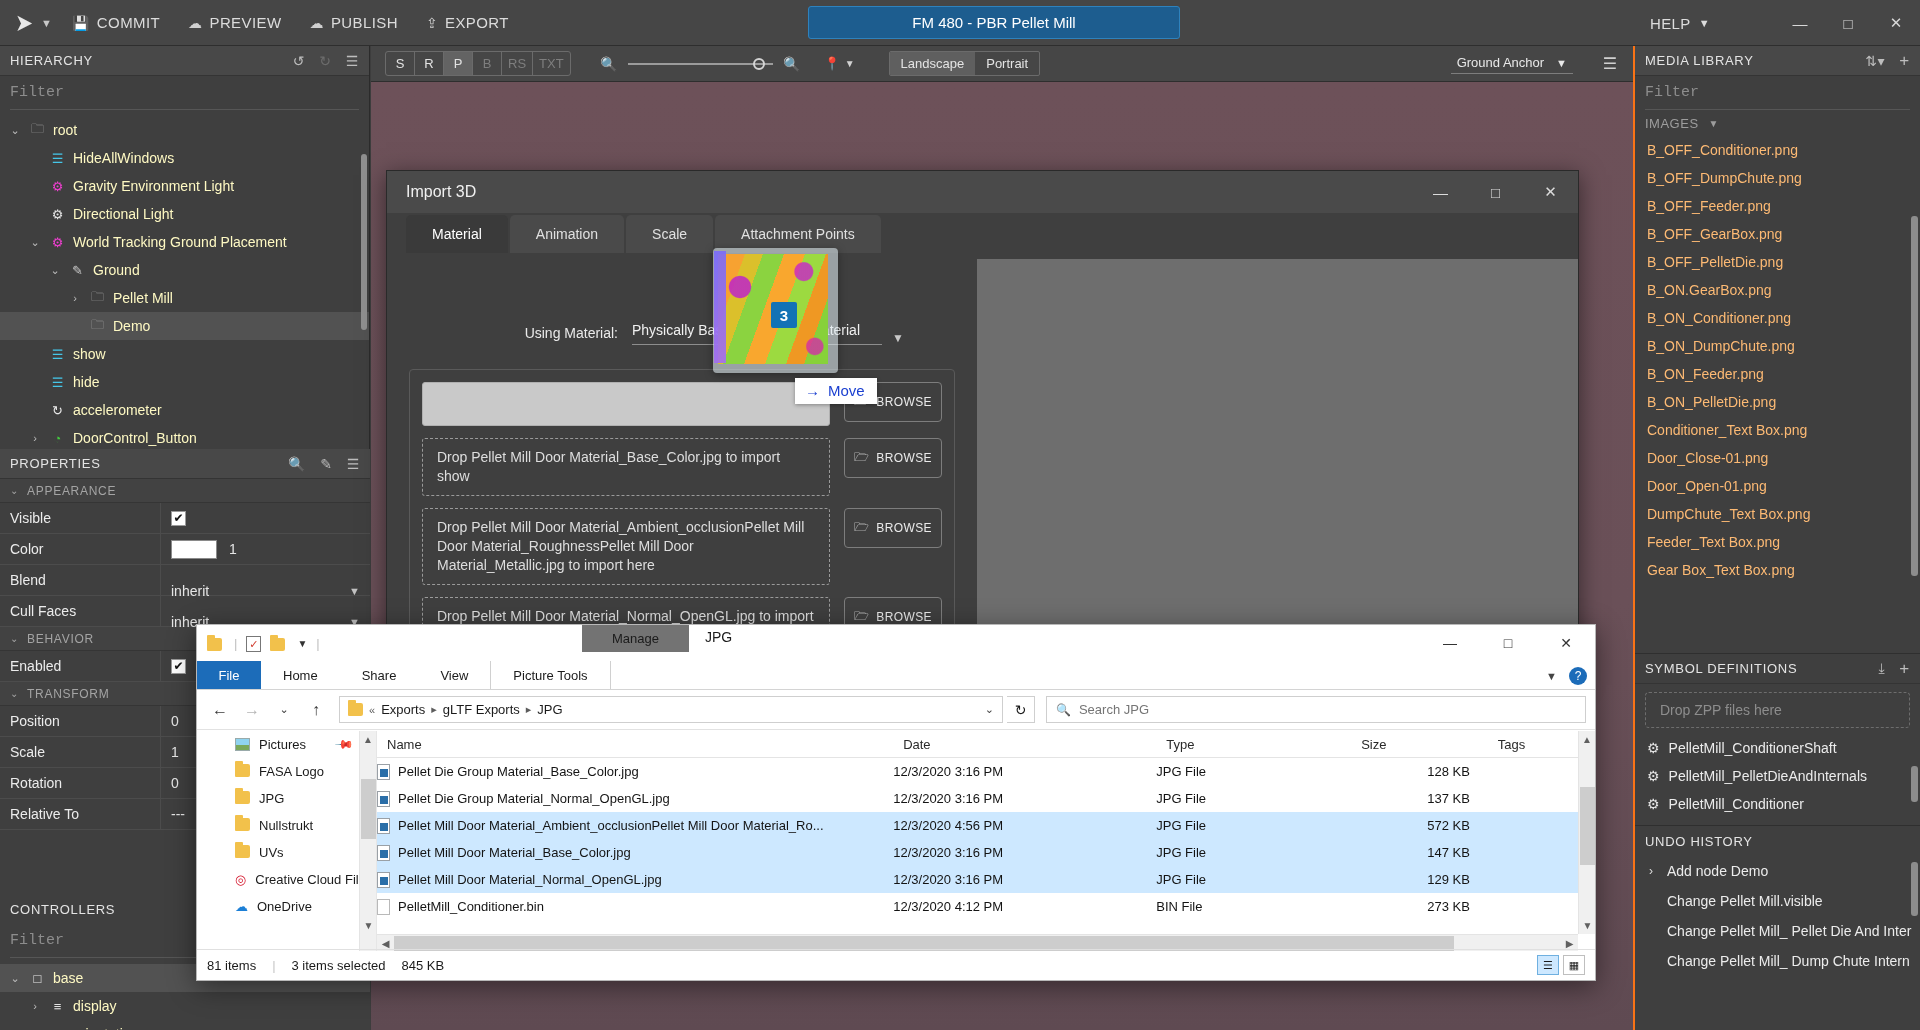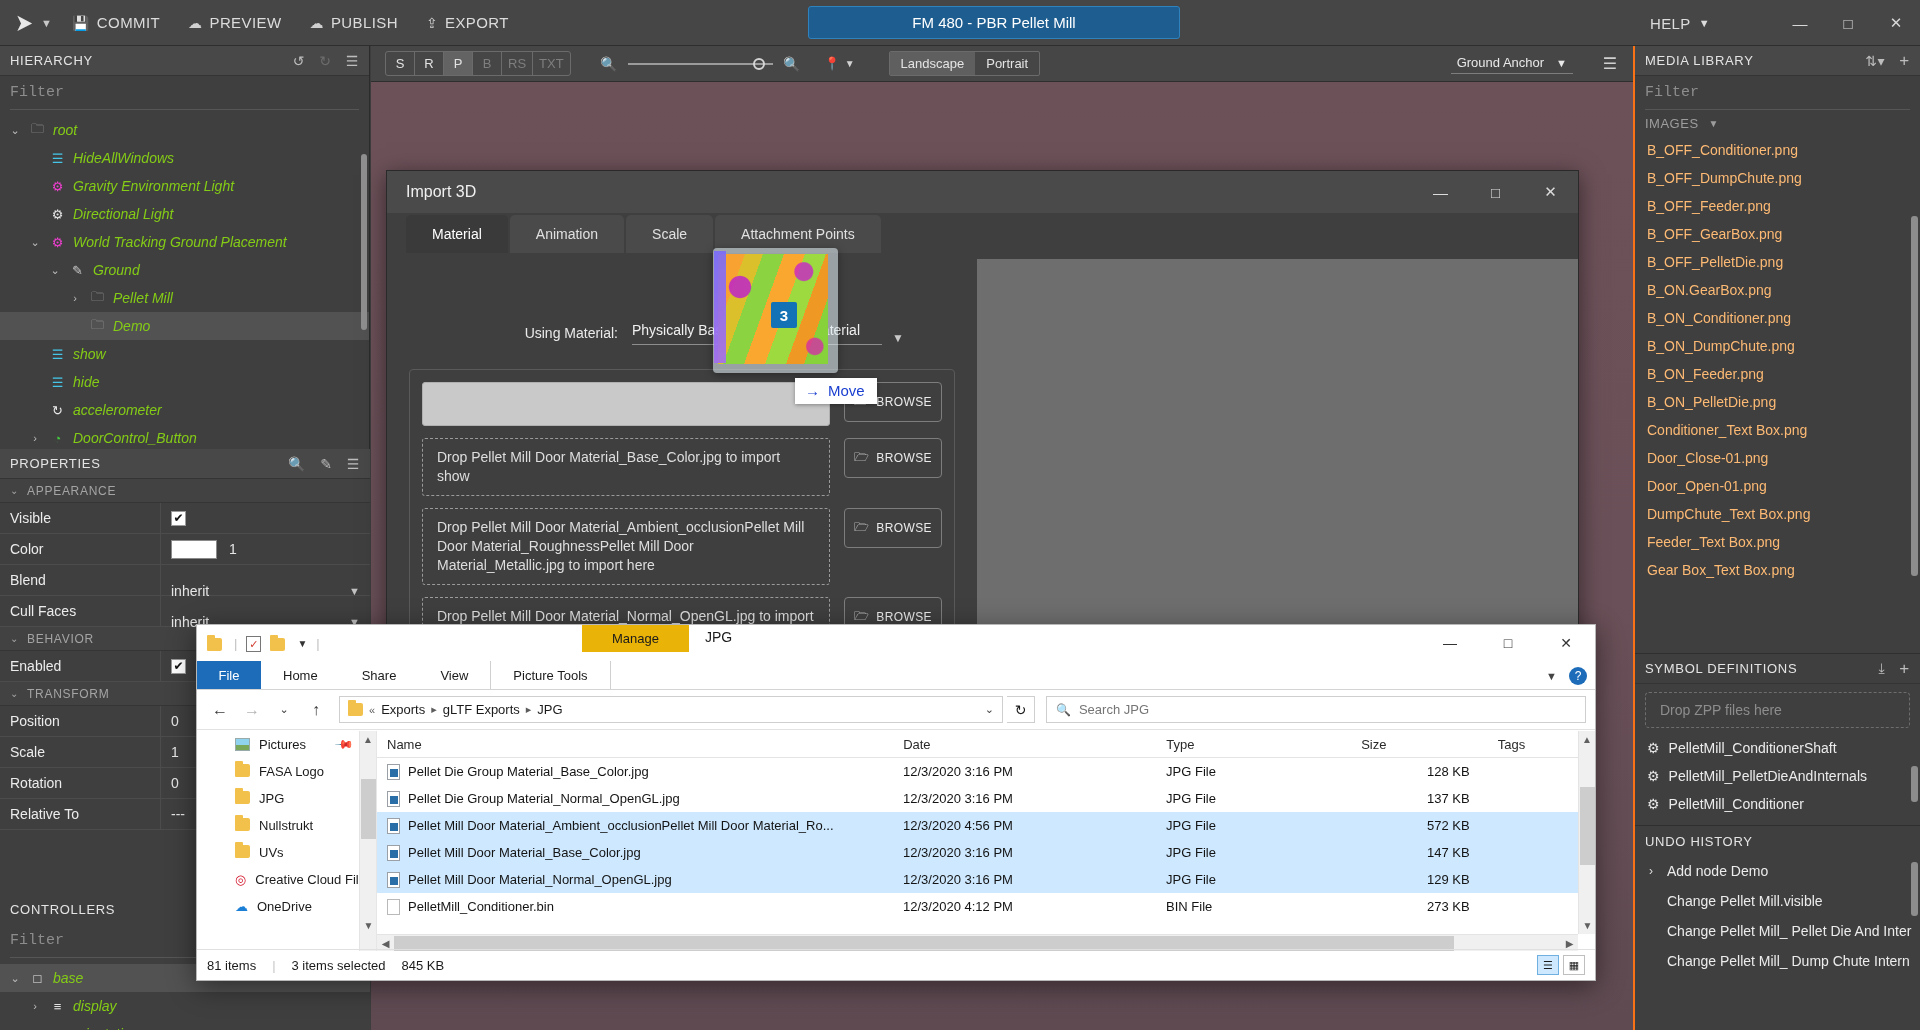--- a/index.html
+++ b/index.html
@@ -76,21 +76,21 @@
   .caret { width: 14px; text-align: center; color: #bdbdbd; font-size: 11px; }
   .caret.empty { visibility: hidden; }
   .ticon { width: 17px; text-align: center; font-size: 13px; }
   .i-folder { color: #9a9a9a; }
   .i-script { color: #45c6e8; }
   .i-gear-pink { color: #ef3fd0; }
   .i-gear-white { color: #e3e3e3; }
   .i-pin { color: #c9c9c9; }
   .i-sync { color: #e8e8e8; }
   .i-btn-green { color: #43c93f; }
-  .tlabel { color: #84cc16; font-style: italic; }
+  .tlabel { color: #fef9c3; }
 
   .hier-scroll {
     position: absolute; right: 2px; top: 108px; width: 6px; height: 176px;
     background: #8f8f8f; border-radius: 3px;
   }
 
   
   .props { position: absolute; left: 0; top: 403px; width: 370px; height: 627px; background: #3f3f3f; }
   .grp-head {
     height: 24px; display: flex; align-items: center; gap: 8px;
@@ -264,21 +264,21 @@
   .qat { display: flex; align-items: center; gap: 9px; }
   .qat-sep { color: #c0c0c0; }
   .qicon { width: 18px; height: 18px; display: inline-block; position: relative; cursor: pointer; }
   .folder-ico {
     width: 15px; height: 13px; background: #f2c14b; border-radius: 1px 2px 2px 1px;
     position: relative; display: inline-block;
   }
   .folder-ico::before { content:""; position:absolute; left:0; top:-3px; width:8px; height:4px; background:#f2c14b; border-radius:1px 1px 0 0;}
   .fx-ribtab-yellow {
     position: absolute; left: 385px; top: 0; width: 107px; height: 27px;
-    background: #eab308; display: flex; align-items: center; justify-content: center; font-size: 13px;
+    background: #737373; display: flex; align-items: center; justify-content: center; font-size: 13px;
   }
   .fx-jpg { position: absolute; left: 508px; top: 4px; font-size: 14px; color: #1b1b1b; }
   .fx-wbtns { position: absolute; right: 0; top: 0; height: 36px; display: flex; }
   .fx-wbtn { width: 58px; height: 36px; display:flex; align-items:center; justify-content:center;
              font-size: 14px; color: #333; cursor: pointer; }
   .fx-ribbon { height: 29px; display: flex; align-items: stretch; position: relative; border-bottom: 1px solid #d4d4d4; }
   .rib-file { width: 64px; background: #1c6cb9; color: #fff; display:flex; align-items:center; justify-content:center;
               font-size: 13px; cursor: pointer; }
   .rib-tab { padding: 0 22px; display: flex; align-items: center; font-size: 13px; color: #1b1b1b; cursor: pointer; }
   .rib-tab.pic { border-left: 1px solid #d0d0d0; border-right: 1px solid #d0d0d0; background:#fff; }
@@ -314,21 +314,21 @@
              font-size: 13px; color: #2a2a2a; position: relative; }
   .fl-col { padding-left: 10px; cursor: pointer; height: 27px; display:flex; align-items:center; }
   .c-name { width: 530px; position: relative; }
   .c-date { width: 270px; }
   .c-type { width: 200px; }
   .c-size { width: 140px; }
   .c-tags { width: 110px; }
   .sortcaret { position: absolute; left: 265px; top: -9px; color: #6b6b6b; font-size: 11px; }
   .frow { height: 27px; display: flex; align-items: center; font-size: 13px; color: #141414; cursor: pointer; }
   .frow.sel { background: #cde8ff; }
-  .fc { padding-left: 10px; white-space: nowrap; overflow: hidden; }
+  .fc { white-space: nowrap; overflow: hidden; }
   .fc.name { width: 530px; display: flex; align-items: center; gap: 8px; }
   .fc.size { width: 140px; text-align: right; padding-right: 18px; padding-left: 0; }
   .fileico { width: 13px; height: 16px; background: #fff; border: 1px solid #9aa0a6; position: relative; flex: none; }
   .fileico.jpg::after { content:""; position:absolute; left:2px; top:4px; width:8px; height:8px;
                         background:#2a6ea8; }
   .fileico.bin { border-color: #b9b9b9; }
   .fl-scroll { position: absolute; right: 0; top: 0; width: 17px; bottom: 17px; background: #f0f0f0; border-left:1px solid #e4e4e4;}
   .fl-thumb { position: absolute; left: 1px; top: 56px; width: 15px; height: 78px; background: #cdcdcd; cursor:pointer; }
   .fl-hscroll { position: absolute; left: 0; right: 17px; bottom: 0; height: 17px; background: #f0f0f0; border-top:1px solid #e4e4e4;
                 display: flex; align-items: center; }

